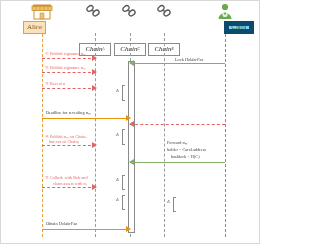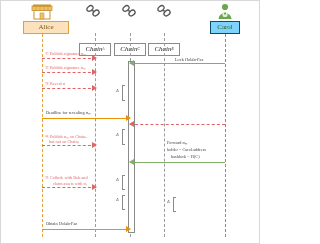--- a/index.html
+++ b/index.html
@@ -4,21 +4,21 @@
 <style>
   html,body{margin:0;padding:0;background:#ffffff;}
   body{width:260px;height:244px;overflow:hidden;
        font-family:"Liberation Serif",serif;position:relative;}
   #diagram{position:absolute;left:0;top:0;width:260px;height:244px;
            border:1px solid #d8d8d8;box-sizing:border-box;background:#fff;}
   .node-box{position:absolute;box-sizing:border-box;border:1px solid #999;
             font-size:7px;line-height:1;white-space:nowrap;
             display:flex;align-items:center;justify-content:center;}
   .actor-alice{background:#fbe2bd;border:1px solid #d9a441;color:#7a5b18;}
-  .actor-carol{background:#7dd3fc;border:1px solid #0c4a6e;color:#35601f;}
+  .actor-carol{background:#7dd3fc;border:5px solid #0c4a6e;color:#35601f;margin-left:14px;}
   .actor-chain{background:#ffffff;border:1px solid #8a8a8a;color:#222;
                font-style:italic;margin-top:23px;}
   .lifeline{position:absolute;width:0;border-left-width:1px;border-left-style:dashed;}
   .ll-alice{border-left-color:#e8a33d;}
   .ll-chain{border-left-color:#9a9a9a;}
   .ll-carol{border-left-color:#6aa84f;}
   .msg{position:absolute;height:0;}
   .msg-line{position:absolute;left:0;top:0;height:0;width:100%;}
   .solid-orange{border-top:1px solid #e8930c;}
   .solid-green{border-top:1px solid #7fb069;}
@@ -51,21 +51,21 @@
   <svg class="ico" style="left:30px;top:2px;" width="22" height="17" viewBox="0 0 22 17">
     <rect x="3" y="7" width="16" height="9" fill="#fff" stroke="#c8922f" stroke-width="1"></rect>
     <rect x="1" y="3" width="20" height="4.5" fill="#f0c068" stroke="#c8922f" stroke-width=".8"></rect>
     <line x1="5" y1="3" x2="5" y2="7.5" stroke="#c8922f" stroke-width=".6"></line>
     <line x1="9" y1="3" x2="9" y2="7.5" stroke="#c8922f" stroke-width=".6"></line>
     <line x1="13" y1="3" x2="13" y2="7.5" stroke="#c8922f" stroke-width=".6"></line>
     <line x1="17" y1="3" x2="17" y2="7.5" stroke="#c8922f" stroke-width=".6"></line>
     <rect x="9" y="10" width="4" height="6" fill="#f0c068" stroke="#c8922f" stroke-width=".6"></rect>
     <rect x="2" y="1.5" width="18" height="2" fill="#c8922f"></rect>
   </svg>
-  <div class="node-box actor-alice" style="left:22px;top:20px;width:46px;height:13px;">
+  <div class="node-box actor-alice" style="left:22px;top:20px;width:23px;height:13px;">
     <span>Alice</span>
   </div>
 
   <svg class="ico" style="left:84px;top:3px;" width="17" height="14" viewBox="0 0 17 14">
     <ellipse cx="5" cy="4.5" rx="3.4" ry="2.4" fill="none" stroke="#555" stroke-width="1.3" transform="rotate(-40 5 4.5)"></ellipse>
     <ellipse cx="11" cy="9" rx="3.4" ry="2.4" fill="none" stroke="#555" stroke-width="1.3" transform="rotate(-40 11 9)"></ellipse>
     <line x1="6.6" y1="6.6" x2="9.2" y2="7.2" stroke="#555" stroke-width="1.3"></line>
   </svg>
   <div class="node-box actor-chain" style="left:78px;top:19px;width:32px;height:13px;">
     <span>Chain</span>

